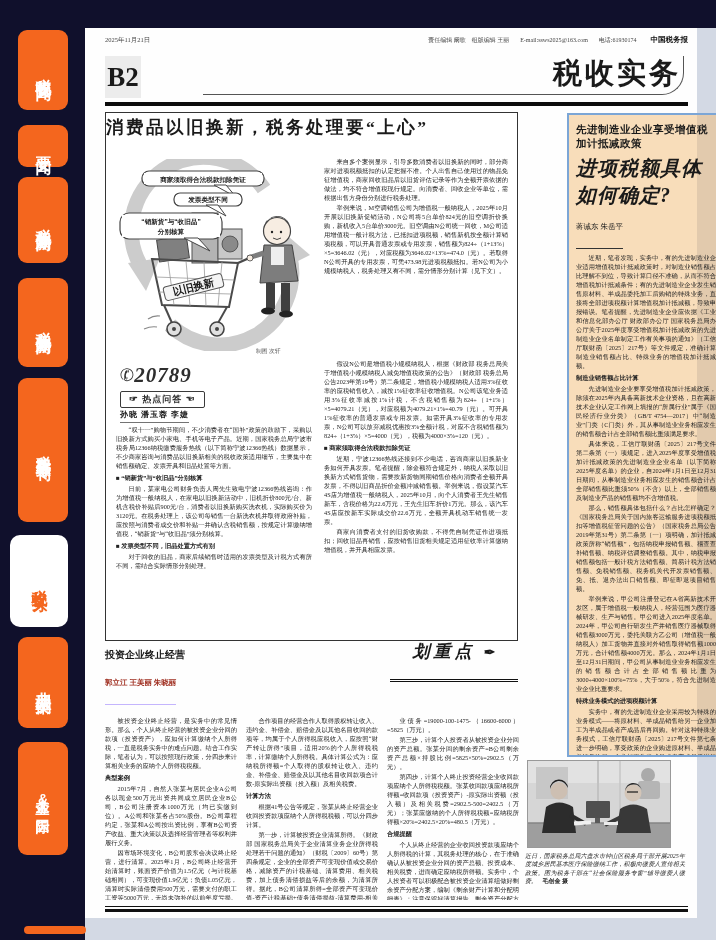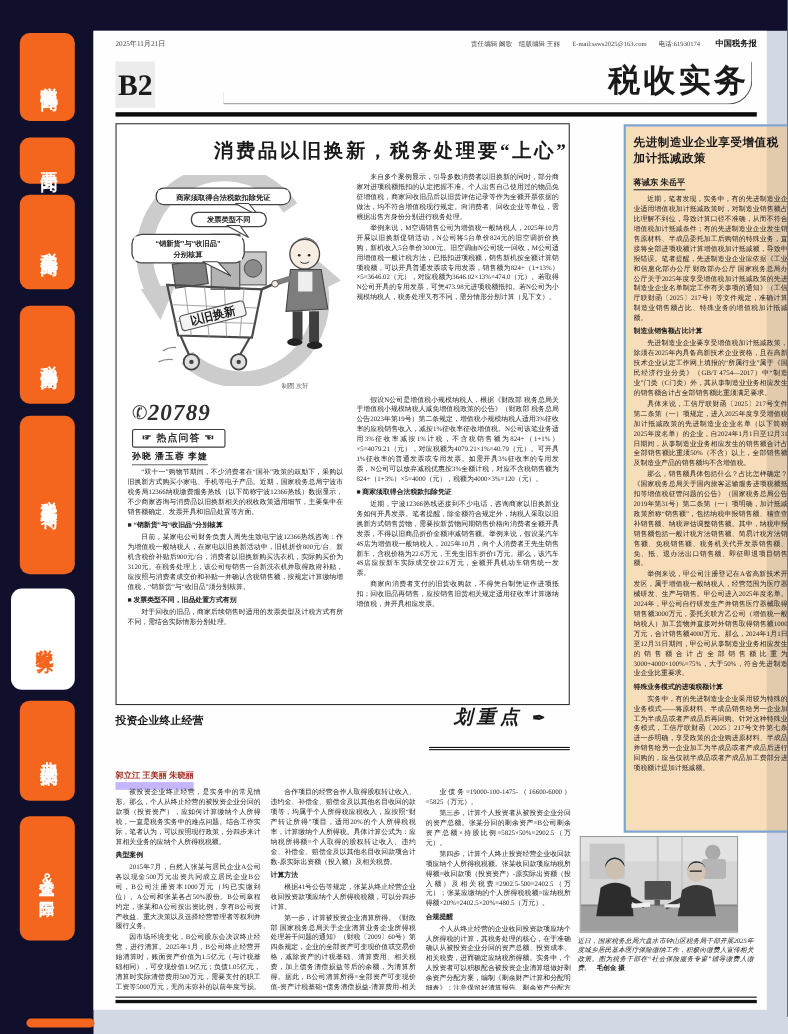--- a/index.html
+++ b/index.html
@@ -23,21 +23,21 @@
   .mast .it{margin-left:11px;}
   .mast .paper{margin-left:14px;font-weight:bold;font-size:7.5px;color:#111;}
   .b2box{position:absolute;left:20px;top:28px;width:36px;height:42px;background:#ececec;
          display:flex;align-items:center;justify-content:center;font-size:27px;font-weight:bold;}
   .swoosh{position:absolute;left:118px;top:28px;width:480px;height:38px;
           border-bottom:1px solid #555;border-right:1px solid #555;border-bottom-right-radius:22px;}
   .secttl{position:absolute;right:16px;top:26px;font-size:29px;font-weight:bold;letter-spacing:3px;}
   .thickrule{position:absolute;left:20px;top:74px;width:583px;height:3.5px;background:#0c0c0c;}
   
   .leadbox{position:absolute;left:20px;top:84px;width:411px;height:527px;border:1.5px solid #333;background:#fff;}
-  .leadttl{position:absolute;left:0;top:12px;width:100%;text-align:right;font-size:17.5px;
+  .leadttl{position:absolute;left:0;top:2px;width:100%;text-align:left;font-size:17.5px;
            font-weight:bold;letter-spacing:2.5px;}
   .cartoon{position:absolute;left:8px;top:46px;width:202px;height:192px;}
   .cartoon-credit{position:absolute;left:150px;top:234px;font-size:5.8px;color:#555;}
   .col{font-size:6.25px;line-height:9px;text-align:justify;overflow:hidden;color:#222;}
   .blk{margin:0 0 1px;}
   .blk-p{text-indent:2em;}
   .blk-h{font-weight:bold;margin:3px 0 2px;}
   .lead-intro{position:absolute;left:218px;top:44px;width:184px;height:198px;}
   .hotlogo{position:absolute;left:14px;top:250px;width:130px;}
   .hotlogo .row1{display:flex;align-items:center;}
@@ -48,38 +48,38 @@
   .lead-authors{position:absolute;left:14px;top:296px;font-size:8px;font-weight:bold;letter-spacing:1px;
                 border-bottom:1px solid #737373;padding-bottom:2px;}
   .lead-left{position:absolute;left:10px;top:312px;width:196px;height:208px;}
   .lead-right{position:absolute;left:218px;top:246px;width:184px;height:274px;}
   
   .hl{position:absolute;left:438px;top:85px;width:158px;height:644px;
       background:rgba(243,186,112,0.48);border:2px solid #7ca6d6;box-sizing:border-box;
       padding:8px 7px 4px;overflow:hidden;margin-left:44px;}
   .hl .kicker{font-size:10.5px;font-weight:bold;letter-spacing:0.5px;margin-bottom:4px;}
   .hl .ttl{font-size:20px;font-weight:bold;font-style:italic;letter-spacing:1px;margin-bottom:6px;}
-  .hl .auth{display:inline-block;font-size:7.5px;font-weight:bold;border-bottom:1.5px solid #333;
-            padding-bottom:1px;margin-bottom:4px;}
+  .hl .auth{display:inline-block;font-size:7.5px;font-weight:normal;border-bottom:1.5px solid #333;
+            padding-bottom:16px;margin-bottom:4px;}
   .hl .col{height:540px;}
   
   .photo{position:absolute;left:442px;top:732px;width:142px;height:86px;}
   .photo svg{display:block;border:0.5px solid #999;}
   .caption{position:absolute;left:440px;top:824px;width:160px;font-size:6px;line-height:8.4px;
            font-style:italic;text-align:justify;color:#222;}
   .caption .credit{font-weight:bold;font-style:normal;margin-left:4px;}
   
   .bkick{position:absolute;left:20px;top:620px;font-size:10px;font-weight:bold;}
   .badge{position:absolute;left:305px;top:612px;width:128px;text-align:center;
          font-size:17px;font-weight:bold;font-style:italic;letter-spacing:4px;
          border-bottom:3px double #111;padding-bottom:16px;}
   .badge .pen{font-style:normal;font-size:14px;letter-spacing:0;}
   .bttl{position:absolute;left:20px;top:640px;width:414px;font-size:20.5px;font-weight:bold;letter-spacing:0.5px;}
-  .bauth{position:absolute;left:20px;top:672px;font-size:7.5px;font-weight:bold;color:#a03022;
-         border-bottom:7px solid #c4b5fd;padding-bottom:1px;}
+  .bauth{position:absolute;left:20px;top:650px;font-size:7.5px;font-weight:bold;color:#a03022;
+         border-bottom:1px solid #c4b5fd;padding-bottom:16px;}
   .bcols{position:absolute;left:20px;top:688px;width:414px;height:184px;display:flex;gap:9px;}
   .bcols .col{flex:1;height:184px;}
   .dbl{position:absolute;left:20px;top:878px;width:583px;}
   .dbl .l1{height:1px;background:#111;}
   .dbl .l2{height:3px;background:#111;margin-top:2px;}
   svg text{font-family:"Liberation Sans",sans-serif;}
 </style>
 </head>
 <body>
 
@@ -214,20 +214,21 @@
       <div class="col lead-right">
           <div class="blk blk-p">假设N公司是增值税小规模纳税人，根据《财政部 税务总局关于增值税小规模纳税人减免增值税政策的公告》（财政部 税务总局公告2023年第19号）第二条规定，增值税小规模纳税人适用3%征收率的应税销售收入，减按1%征收率征收增值税。N公司该笔业务适用3%征收率减按1%计税，不含税销售额为824÷（1+1%）×5=4079.21（元），对应税额为4079.21×1%=40.79（元）。可开具1%征收率的普通发票或专用发票。如需开具3%征收率的专用发票，N公司可以放弃减税优惠按3%全额计税，对应不含税销售额为824÷（1+3%）×5=4000（元），税额为4000×3%=120（元）。</div>
           <div class="blk blk-h">■ 商家须取得合法税款扣除凭证</div>
           <div class="blk blk-p">近期，宁波12366热线还接到不少电话，咨询商家以旧换新业务如何开具发票。笔者提醒，除金额符合规定外，纳税人采取以旧换新方式销售货物，需要按新货物同期销售价格向消费者全额开具发票，不得以旧商品折价金额冲减销售额。举例来说，假设某汽车4S店为增值税一般纳税人，2025年10月，向个人消费者王先生销售新车，含税价格为22.6万元，王先生旧车折价1万元。那么，该汽车4S店应按新车实际成交价22.6万元，全额开具机动车销售统一发票。</div>
           <div class="blk blk-p">商家向消费者支付的旧货收购款，不得凭自制凭证作进项抵扣；回收旧品再销售，应按销售旧货相关规定适用征收率计算缴纳增值税，并开具相应发票。</div>
         </div>
     </div>
 
     <div class="hl">
       <div class="kicker">先进制造业企业享受增值税加计抵减政策</div>
+      <div class="ttl">进项税额具体如何确定?</div>
       <div class="auth">蒋诫东 朱岳平</div>
       <div class="col">
           <div class="blk blk-p">近期，笔者发现，实务中，有的先进制造业企业适用增值税加计抵减政策时，对制造业销售额占比理解不到位，导致计算口径不准确，从而不符合增值税加计抵减条件；有的先进制造业企业发生销售原材料、半成品委托加工后购销的特殊业务，直接将全部进项税额计算增值税加计抵减额，导致申报错误。笔者提醒，先进制造业企业应依据《工业和信息化部办公厅 财政部办公厅 国家税务总局办公厅关于2025年度享受增值税加计抵减政策的先进制造业企业名单制定工作有关事项的通知》（工信厅联财函〔2025〕217号）等文件规定，准确计算制造业销售额占比、特殊业务的增值税加计抵减额。</div>
           <div class="blk blk-h">制造业销售额占比计算</div>
           <div class="blk blk-p">先进制造业企业要享受增值税加计抵减政策，除须在2025年内具备高新技术企业资格，且在高新技术企业认定工作网上填报的“所属行业”属于《国民经济行业分类》（GB/T 4754—2017）中“制造业”门类（C门类）外，其从事制造业业务相应发生的销售额合计占全部销售额比重须满足要求。</div>
           <div class="blk blk-p">具体来说，工信厅联财函〔2025〕217号文件第二条第（一）项规定，进入2025年度享受增值税加计抵减政策的先进制造业企业名单（以下简称2025年度名单）的企业，自2024年1月1日至12月31日期间，从事制造业业务相应发生的销售额合计占全部销售额比重须50%（不含）以上，全部销售额及制造业产品的销售额均不含增值税。</div>
           <div class="blk blk-p">那么，销售额具体包括什么？占比怎样确定？《国家税务总局关于国内旅客运输服务进项税额抵扣等增值税征管问题的公告》（国家税务总局公告2019年第31号）第二条第（一）项明确，加计抵减政策所称“销售额”，包括纳税申报销售额、稽查查补销售额、纳税评估调整销售额。其中，纳税申报销售额包括一般计税方法销售额、简易计税方法销售额、免税销售额、税务机关代开发票销售额、免、抵、退办法出口销售额、即征即退项目销售额。</div>
           <div class="blk blk-p">举例来说，甲公司注册登记在A省高新技术开发区，属于增值税一般纳税人，经营范围为医疗器械研发、生产与销售。甲公司进入2025年度名单。2024年，甲公司自行研发生产并销售医疗器械取得销售额3000万元，委托关联方乙公司（增值税一般纳税人）加工货物并直接对外销售取得销售额1000万元，合计销售额4000万元。那么，2024年1月1日至12月31日期间，甲公司从事制造业业务相应发生的销售额合计占全部销售额比重为3000÷4000×100%=75%，大于50%，符合先进制造业企业比重要求。</div>
           <div class="blk blk-h">特殊业务模式的进项税额计算</div>
           <div class="blk blk-p">实务中，有的先进制造业企业采用较为特殊的业务模式——将原材料、半成品销售给另一企业加工为半成品或者产成品后再回购。针对这种特殊业务模式，工信厅联财函〔2025〕217号文件第七条进一步明确，享受政策的企业购进原材料、半成品并销售给另一企业加工为半成品或者产成品后进行回购的，应当仅就半成品或者产成品加工费部分进项税额计提加计抵减额。</div>

